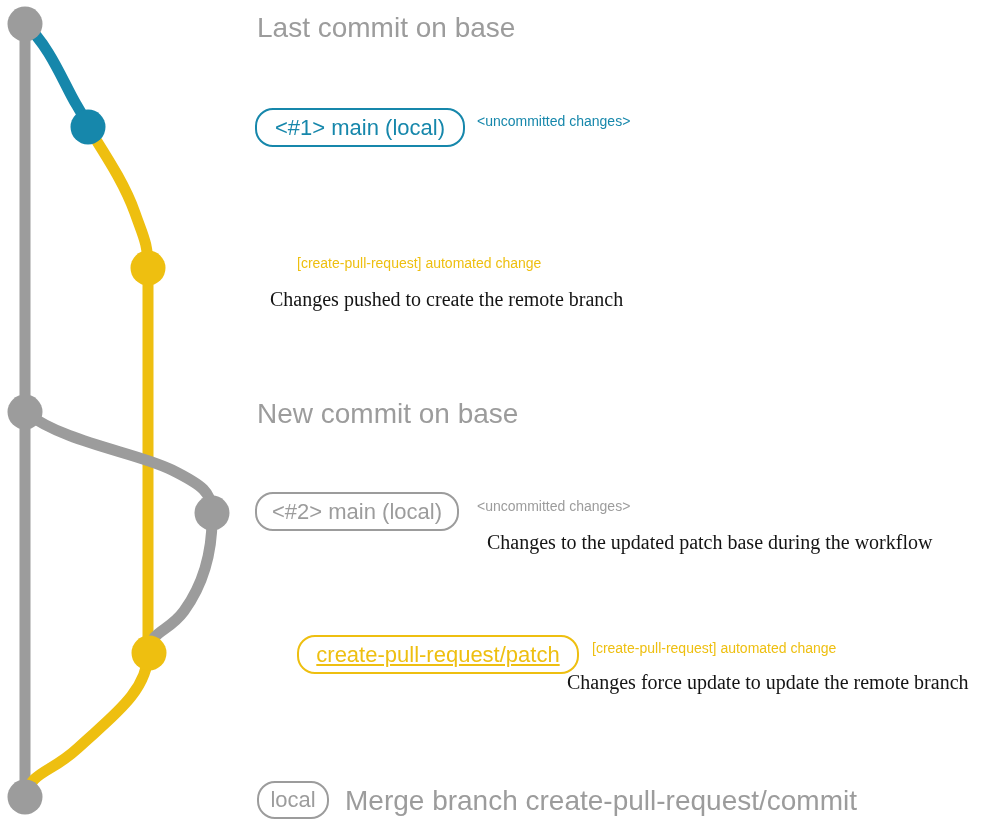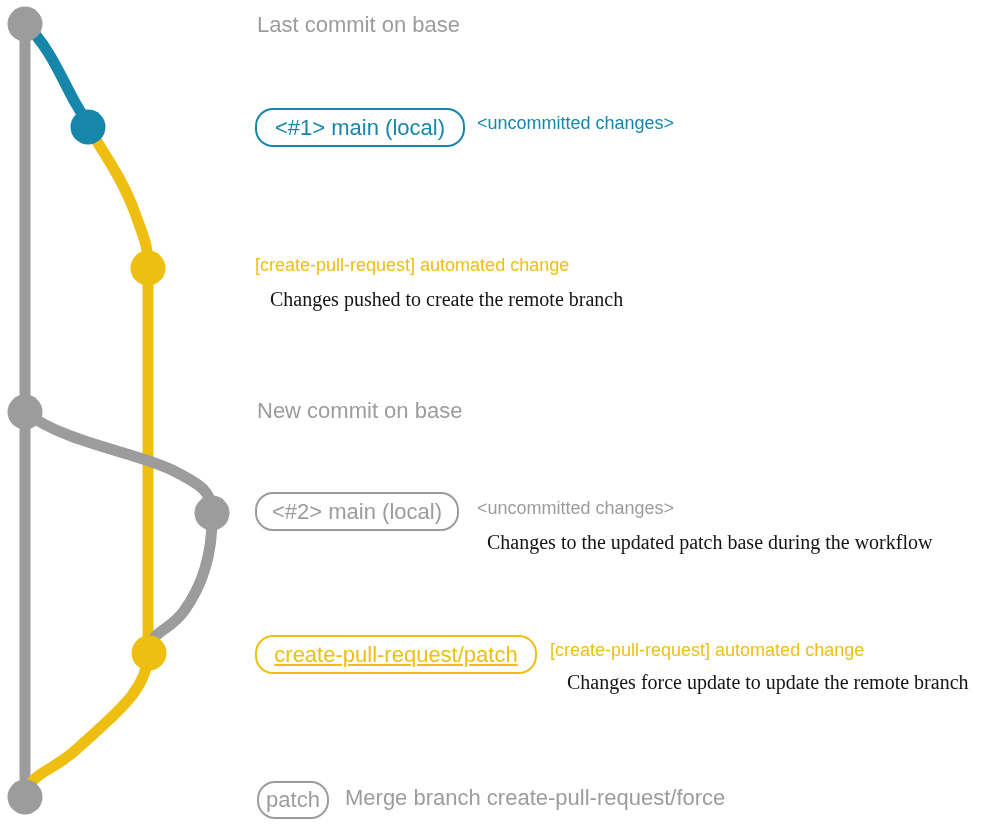--- a/index.html
+++ b/index.html
@@ -9,27 +9,27 @@
     height: 827px;
     background: var(--bg, #fff);
     font-family: "Liberation Sans", sans-serif;
     overflow: hidden;
   }
   .graph-svg { position: absolute; left: 0; top: 0; }
 
   .abs { position: absolute; white-space: nowrap; }
 
   .row-label {
-    font-size: 22px;
+    font-size: 28px;
     color: var(--gray);
     line-height: 1.1;
   }
-  .title { font-size: 18px; line-height: 1.1; text-align: right; }
+  .title { font-size: 14px; line-height: 1.1; text-align: right; }
   .t-blue   { color: var(--blue); }
-  .t-yellow { color: var(--yellow); }
+  .t-yellow { color: var(--yellow); margin-left: 42px; }
   .t-gray   { color: var(--gray); }
 
   .caption {
     font-family: "Liberation Serif", serif;
     font-size: 20px;
     color: var(--ink);
     line-height: 1.15;
   }
 
   .badge {
@@ -91,17 +91,17 @@
   <div class="abs title t-gray" style="left:477px; top:499px;">&lt;uncommitted changes&gt;</div>
   <div class="abs caption" style="left:487px; top:531px;">Changes to the updated patch base during the workflow</div>
 
   <div class="abs badge bd-yellow t-yellow" style="left:255px; top:635px; width:282px; height:39px;text-decoration:underline;">
     <span>create-pull-request/patch</span>
   </div>
   <div class="abs title t-yellow" style="left:550px; top:641px;">[create-pull-request] automated change</div>
   <div class="abs caption" style="left:567px; top:671px;">Changes force update to update the remote branch</div>
 
   <div class="abs badge bd-gray t-gray" style="left:257px; top:781px; width:72px; height:38px;">
-    <span>patch</span>
+    <span>local</span>
   </div>
-  <div class="abs row-label" style="left:345px; top:786px;">Merge branch create-pull-request/force</div>
+  <div class="abs row-label" style="left:345px; top:786px;">Merge branch create-pull-request/commit</div>
 
 </div>
 
 </body></html>

